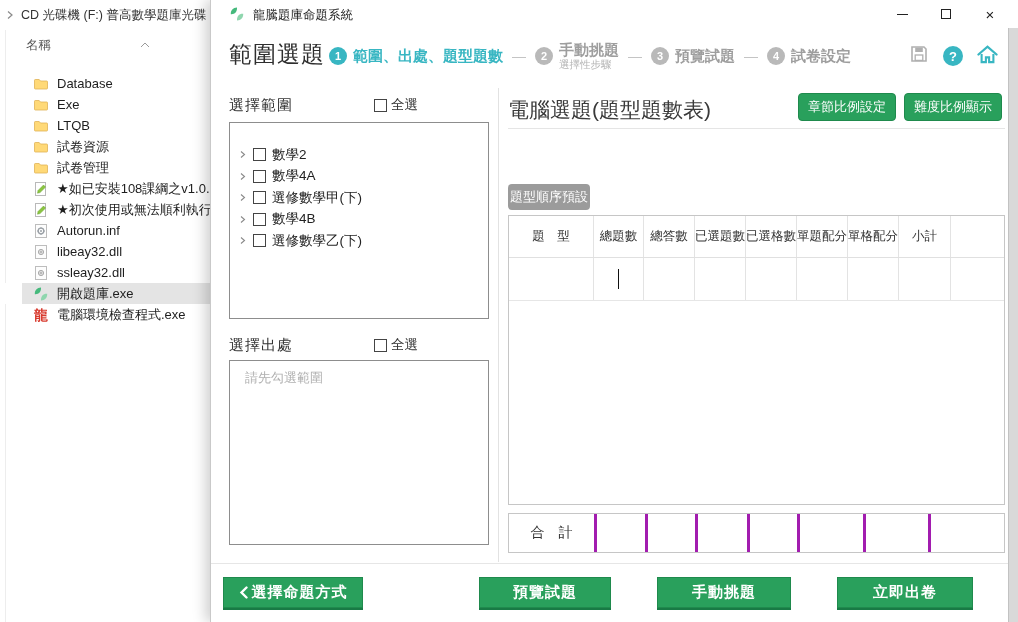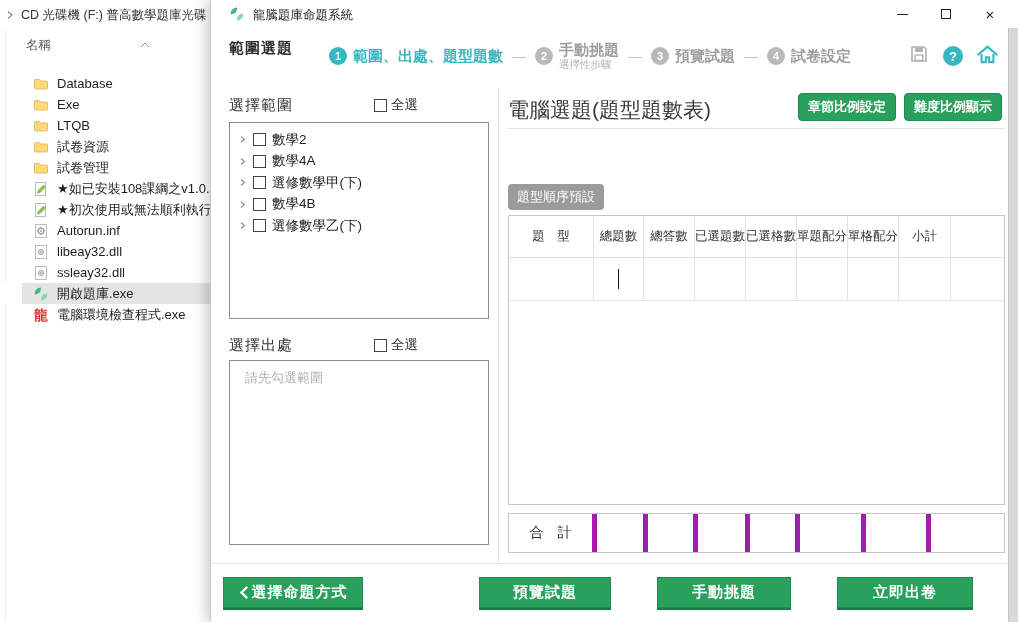--- a/index.html
+++ b/index.html
@@ -32,21 +32,21 @@
   .titlebar{position:absolute;left:0;top:0;width:100%;height:28px}
   .app-icon{position:absolute;left:18px;top:6px}
   .win-title{position:absolute;left:42px;top:7px;font-size:12.5px;color:#222}
   .win-controls{position:absolute;right:6px;top:0;height:28px;display:flex}
   .win-btn{width:44px;height:28px;display:flex;align-items:center;justify-content:center;color:#222;cursor:default}
   .glyph-min{width:11px;height:1px;background:#222;display:block}
   .glyph-max{width:10px;height:10px;border:1px solid #222;display:block}
   .glyph-close{font-size:15px;line-height:1}
   
   .page-header{position:absolute;left:0;top:30px;width:100%;height:52px}
-  .page-title{position:absolute;left:18px;top:9px;margin:0;font-size:15px;font-weight:700;color:#2e2e2e;letter-spacing:1px}
+  .page-title{position:absolute;left:18px;top:9px;margin:0;font-size:23px;font-weight:400;color:#2e2e2e;letter-spacing:1px}
   .stepper{position:absolute;left:118px;top:0;height:52px;display:flex;align-items:center;gap:9px}
   .step{display:flex;align-items:center;gap:6px}
   .step-circle{width:18px;height:18px;border-radius:50%;background:#b9b9b9;color:#fff;
     font-size:11px;font-weight:bold;display:flex;align-items:center;justify-content:center;flex:0 0 18px}
   .step-label{font-size:15px;font-weight:bold;color:#9e9e9e;white-space:nowrap}
   .step-sub{font-size:10.5px;color:#b5b5b5;line-height:1.2}
   .step.active .step-circle{background:var(--teal)}
   .step.active .step-label{color:var(--teal)}
   .step-dash{color:#c4c4c4;font-size:14px}
   .step-col{display:flex;flex-direction:column;line-height:1.15}
@@ -54,56 +54,56 @@
   .help-badge{width:20px;height:20px;border-radius:50%;background:var(--teal);color:#fff;
     font-size:13px;font-weight:bold;display:flex;align-items:center;justify-content:center}
   
   .panel-left{position:absolute;left:18px;top:88px;width:262px;height:470px}
   .sec-row{position:absolute;left:0;width:262px;height:22px;display:flex;align-items:center}
   .sec-row.row1{top:6px}.sec-row.row2{top:246px}
   .sec-label{font-size:15px;color:#333;letter-spacing:1px}
   .chk-group{position:absolute;left:145px;display:flex;align-items:center}
   .checkbox{width:13px;height:13px;border:1.5px solid #444;background:#fff;display:inline-block}
   .chk-label{font-size:13.5px;color:#333;margin-left:4px}
-  .tree-box{position:absolute;left:0;top:34px;width:260px;height:197px;border:1px solid #8d8d8d;background:#fff;padding-top:6px}
+  .tree-box{position:absolute;left:0;top:34px;width:260px;height:197px;border:1px solid #8d8d8d;background:#fff;padding-top:21px}
   .tree-row{height:21.5px;display:flex;align-items:center;gap:6px;padding-left:8px}
   .tree-row .checkbox{border-width:1px;width:13px;height:13px}
   .tree-label{font-size:13.5px;color:#222}
   .source-box{position:absolute;left:0;top:272px;width:260px;height:185px;border:1px solid #8d8d8d;
     background:#fff;padding:7px 15px}
   .placeholder{font-size:13px;color:#b0b0b0}
   .vdivider{position:absolute;left:287px;top:88px;width:1px;height:474px;background:#e2e2e2}
   
   .panel-right{position:absolute;left:297px;top:88px;width:497px;height:470px}
   .rp-title{position:absolute;left:0;top:8px;font-size:21px;color:#3a3a3a}
   .rp-btns{position:absolute;right:3px;top:5px;display:flex;gap:8px}
-  .btn-green-sm{background:var(--green);color:#fff;font-size:13px;font-weight:700;padding:4px 9px;
+  .btn-green-sm{background:var(--green);color:#fff;font-size:13px;font-weight:400;padding:4px 9px;
     border:1px solid var(--green-dark);border-radius:4px;cursor:pointer;white-space:nowrap}
   .rp-divider{position:absolute;left:0;top:40px;width:497px;height:1px;background:#e5e5e5}
   .order-btn{position:absolute;left:0;top:96px;background:var(--gray-btn);color:#fff;font-size:13px;
-    padding:4px 9px;border:none;border-radius:4px;cursor:pointer}
+    padding:4px 2px;border:none;border-radius:4px;cursor:pointer}
   .qtable{position:absolute;left:0;top:127px;width:497px;height:290px;border:1px solid #c6c6c6;background:#fff}
   .qt-header{display:flex;height:42px;border-bottom:1px solid #e0e0e0}
   .qt-row{display:flex;height:43px;border-bottom:1px solid #e6e6e6}
   .qt-cell{border-right:1px solid #e3e3e3;display:flex;align-items:center;justify-content:center;
     font-size:12.5px;color:#333;white-space:nowrap;overflow:hidden}
   .qt-cell:last-child{border-right:none}
   .qt-header .qt-cell:nth-child(1),.qt-row .qt-cell:nth-child(1){width:85px}
   .qt-header .qt-cell:nth-child(2),.qt-row .qt-cell:nth-child(2){width:50px}
   .qt-header .qt-cell:nth-child(3),.qt-row .qt-cell:nth-child(3){width:51px}
   .qt-header .qt-cell:nth-child(4),.qt-row .qt-cell:nth-child(4){width:51px}
   .qt-header .qt-cell:nth-child(5),.qt-row .qt-cell:nth-child(5){width:51px}
   .qt-header .qt-cell:nth-child(6),.qt-row .qt-cell:nth-child(6){width:51px}
   .qt-header .qt-cell:nth-child(7),.qt-row .qt-cell:nth-child(7){width:51px}
   .qt-header .qt-cell:nth-child(8),.qt-row .qt-cell:nth-child(8){width:52px}
   .qt-header .qt-cell:nth-child(9),.qt-row .qt-cell:nth-child(9){flex:1}
   .text-cursor{width:1px;height:20px;background:#111;animation:blink 1.1s steps(2,start) infinite}
   @keyframes blink{50%{opacity:0}}
   .total-table{position:absolute;left:0;top:425px;width:497px;height:40px;border:1px solid #c6c6c6;display:flex;background:#fff}
-  .tt-cell{border-right:5px solid #a21caf;display:flex;align-items:center;justify-content:center;
+  .tt-cell{border-right:3px solid #a21caf;display:flex;align-items:center;justify-content:center;
     font-size:14px;color:#333}
   .tt-cell:last-child{border-right:none}
   .tt-cell:nth-child(1){width:88px}.tt-cell:nth-child(2){width:51px}.tt-cell:nth-child(3){width:50px}
   .tt-cell:nth-child(4){width:52px}.tt-cell:nth-child(5){width:50px}.tt-cell:nth-child(6){width:66px}
   .tt-cell:nth-child(7){width:65px}.tt-cell:nth-child(8){flex:1}
   
   .footer-divider{position:absolute;left:0;top:563px;width:100%;height:1px;background:#e6e6e6}
   .btn-green{position:absolute;top:577px;height:31px;background:var(--green);color:#fff;
     font-size:15px;font-weight:600;border:1px solid var(--green-dark);border-radius:0;
     box-shadow:0 2px 0 var(--green-shadow);display:flex;align-items:center;justify-content:center;

